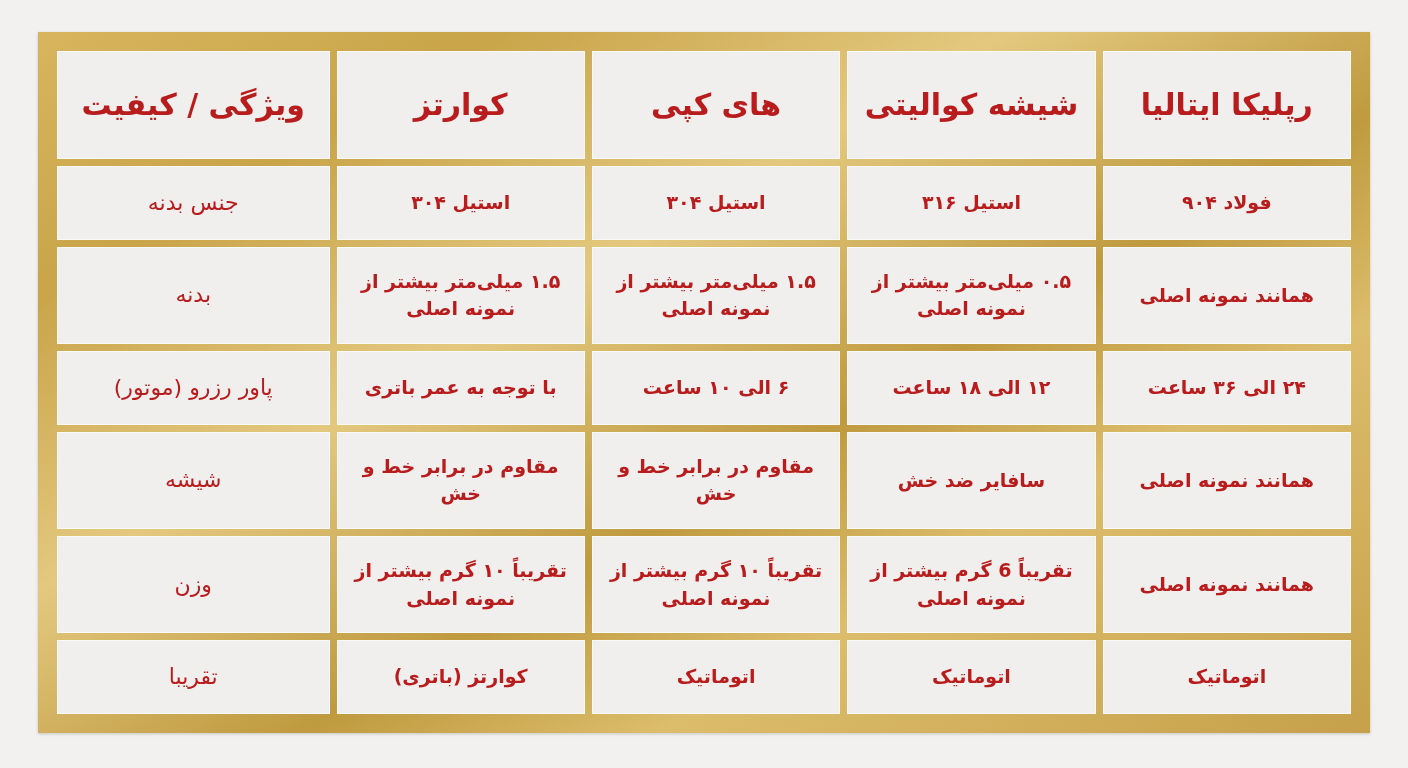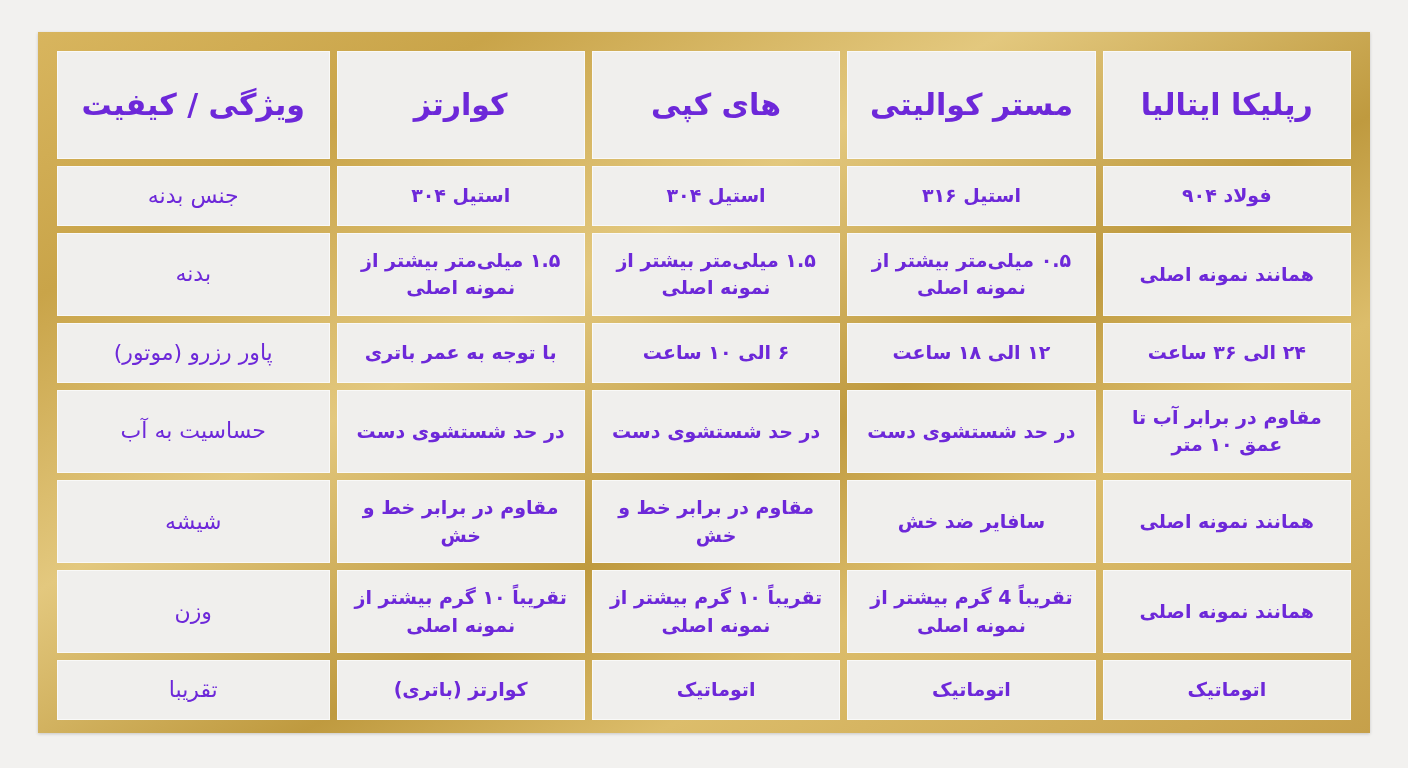--- a/index.html
+++ b/index.html
@@ -40,24 +40,24 @@
     height: 100%;
     border-collapse: separate;
     border-spacing: 7px;
     table-layout: fixed;
   }
 
   table.compare td {
     background: #f0efed;
     text-align: center;
     vertical-align: middle;
-    color: #6d28d9;
+    color: #b91c1c;
     font-size: 20px;
     line-height: 1.45;
-    padding: 14px 10px;
+    padding: 20px 10px;
     box-sizing: border-box;
     font-weight: 700;
     box-shadow: inset 0 0 0 1px rgba(255,255,255,0.6);
   }
 
   table.compare thead td {
     font-size: 30px;
     font-weight: 700;
     letter-spacing: 0;
     height: 108px;
@@ -95,21 +95,21 @@
       <colgroup>
         <col class="c-brand">
         <col class="c-brand">
         <col class="c-brand">
         <col class="c-brand">
         <col class="c-feature">
       </colgroup>
       <thead>
         <tr>
           <td>رپلیکا ایتالیا</td>
-          <td>مستر کوالیتی</td>
+          <td>شیشه کوالیتی</td>
           <td>های کپی</td>
           <td>کوارتز</td>
           <td>ویژگی / کیفیت</td>
         </tr>
       </thead>
       <tbody>
         <tr class="r1">
           <td>فولاد ۹۰۴</td>
           <td>استیل ۳۱۶</td>
           <td>استیل ۳۰۴</td>
@@ -123,37 +123,30 @@
           <td>۱.۵ میلی‌متر بیشتر از نمونه اصلی</td>
           <td class="feature-cell">بدنه</td>
         </tr>
         <tr class="r3">
           <td>۲۴ الی ۳۶ ساعت</td>
           <td>۱۲ الی ۱۸ ساعت</td>
           <td>۶ الی ۱۰ ساعت</td>
           <td>با توجه به عمر باتری</td>
           <td class="feature-cell">پاور رزرو (موتور)</td>
         </tr>
-        <tr class="r4">
-          <td>مقاوم در برابر آب تا عمق ۱۰ متر</td>
-          <td>در حد شستشوی دست</td>
-          <td>در حد شستشوی دست</td>
-          <td>در حد شستشوی دست</td>
-          <td class="feature-cell">حساسیت به آب</td>
-        </tr>
         <tr class="r5">
           <td>همانند نمونه اصلی</td>
           <td>سافایر ضد خش</td>
           <td>مقاوم در برابر خط و خش</td>
           <td>مقاوم در برابر خط و خش</td>
           <td class="feature-cell">شیشه</td>
         </tr>
         <tr class="r6">
           <td>همانند نمونه اصلی</td>
-          <td>تقریباً 4 گرم بیشتر از نمونه اصلی</td>
+          <td>تقریباً 6 گرم بیشتر از نمونه اصلی</td>
           <td>تقریباً ۱۰ گرم بیشتر از نمونه اصلی</td>
           <td>تقریباً ۱۰ گرم بیشتر از نمونه اصلی</td>
           <td class="feature-cell">وزن</td>
         </tr>
         <tr class="r7">
           <td>اتوماتیک</td>
           <td>اتوماتیک</td>
           <td>اتوماتیک</td>
           <td>کوارتز (باتری)</td>
           <td class="feature-cell">تقریبا</td>

